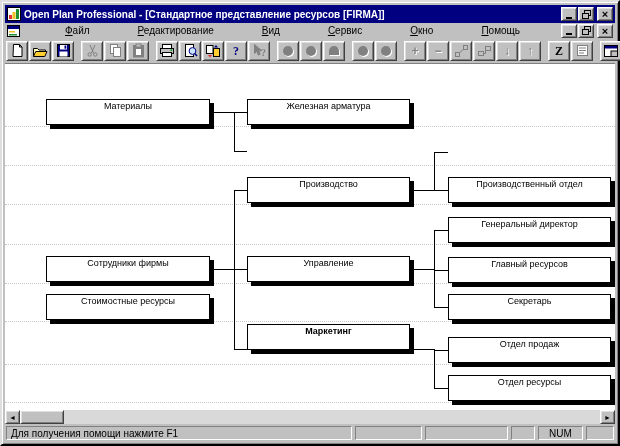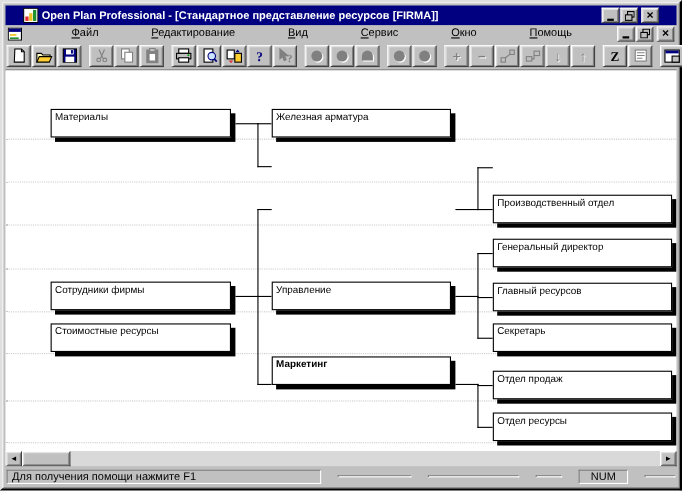--- a/index.html
+++ b/index.html
@@ -8,21 +8,21 @@
 
   .window{
     width:620px;height:446px;background:#c0c0c0;
     border:2px solid;border-color:#dfdfdf #000 #000 #dfdfdf;
     box-shadow:inset 1px 1px 0 #fff, inset -1px -1px 0 #808080;
     display:flex;flex-direction:column;padding:3px 3px 3px 3px;
   }
 
   
   .titlebar{height:18px;flex:0 0 18px;background:#000080;color:#fff;
-    display:flex;align-items:center;padding:1px 16px;gap:3px;}
+    display:flex;align-items:center;padding:1px 2px;gap:3px;}
   .title-text{font-size:10px;font-weight:bold;white-space:nowrap;overflow:hidden;flex:1;letter-spacing:0;}
   .win-controls{display:flex;gap:1px;}
   .winbtn{width:16px;height:14px;background:#c0c0c0;border:1px solid;border-color:#fff #404040 #404040 #fff;
     box-shadow:inset 1px 1px 0 #dfdfdf, inset -1px -1px 0 #808080;
     display:flex;align-items:center;justify-content:center;padding:0;cursor:default;}
   .winbtn .g-min{display:block;width:6px;height:2px;background:#000;margin-top:7px;}
   .winbtn .g-close{font:bold 11px/10px "Liberation Sans",sans-serif;color:#000;}
   .close-gap{margin-left:2px;}
 
   
@@ -38,37 +38,37 @@
   .tb-btn{width:22px;height:20px;background:#c0c0c0;border:1px solid;border-color:#fff #404040 #404040 #fff;
     box-shadow:inset 1px 1px 0 #dfdfdf, inset -1px -1px 0 #808080;
     display:flex;align-items:center;justify-content:center;padding:0;cursor:default;}
   .tb-btn svg{display:block;}
   .ic-disc{width:10px;height:10px;border-radius:50%;background:#808080;box-shadow:1px 1px 0 #fff;display:block;}
   .ic-dome{width:10px;height:9px;border-radius:5px 5px 0 0;background:#808080;box-shadow:1px 1px 0 #fff;display:block;}
   .ic-txt{font:bold 12px/12px "Liberation Sans",sans-serif;color:#808080;text-shadow:1px 1px 0 #fff;}
   .ic-z{font:bold 12px/12px "Liberation Serif",serif;color:#000;}
 
   
-  .diagram{flex:1;background:#fff;position:relative;overflow:hidden;}
+  .diagram{flex:1;background:#fff;position:relative;overflow:hidden;text-align:center;}
   .node{position:absolute;background:#fff;border:1px solid #000;box-shadow:4px 4px 0 #000;
     font-size:9px;line-height:11px;color:#000;padding:1px 3px;overflow:hidden;}
   .cline{position:absolute;background:#000;}
   .guide{position:absolute;left:0;right:0;height:0;border-top:1px dotted #c9c9c9;}
 
   
   .hscroll{height:14px;flex:0 0 14px;background:#d9d9d9;display:flex;align-items:stretch;}
   .sb-btn{width:15px;background:#c0c0c0;border:1px solid;border-color:#fff #404040 #404040 #fff;
     box-shadow:inset 1px 1px 0 #dfdfdf, inset -1px -1px 0 #808080;
     font-size:7px;line-height:11px;color:#000;text-align:center;padding:0;cursor:default;}
   .sb-thumb{width:44px;background:#c0c0c0;border:1px solid;border-color:#fff #404040 #404040 #fff;
     box-shadow:inset 1px 1px 0 #dfdfdf, inset -1px -1px 0 #808080;}
   .sb-track{flex:1;}
 
   
-  .statusbar{height:17px;flex:0 0 17px;display:flex;gap:15px;padding:2px 1px 1px;background:#c0c0c0;font-size:10px;color:#000;align-items:center;}
+  .statusbar{height:17px;flex:0 0 17px;display:flex;gap:3px;padding:2px 1px 1px;background:#c0c0c0;font-size:10px;color:#000;}
   .sb-panel{border:1px solid;border-color:#808080 #fff #fff #808080;display:flex;align-items:center;
     padding:0 4px;white-space:nowrap;overflow:hidden;}
   .sb-help{flex:1;}
   .sb-p2{width:67px;}
   .sb-p3{width:83px;}
   .sb-p4{width:24px;}
   .sb-num{width:45px;justify-content:center;}
   .sb-p5{width:28px;}
 </style>
 </head>
@@ -361,20 +361,21 @@
       <div class="cline" style="left: 429px; top: 166px; width: 14px; height: 1px;"></div>
       <div class="cline" style="left: 429px; top: 206px; width: 14px; height: 1px;"></div>
       <div class="cline" style="left: 429px; top: 243px; width: 14px; height: 1px;"></div>
       <div class="cline" style="left: 429px; top: 166px; width: 1px; height: 78px;"></div>
       <div class="cline" style="left: 409px; top: 285px; width: 21px; height: 1px;"></div>
       <div class="cline" style="left: 429px; top: 286px; width: 14px; height: 1px;"></div>
       <div class="cline" style="left: 429px; top: 324px; width: 14px; height: 1px;"></div>
       <div class="cline" style="left: 429px; top: 285px; width: 1px; height: 40px;"></div>
       <div class="node" style="left: 41px; top: 35px; width: 164px; height: 26px;"><span>Материалы</span></div>
       <div class="node" style="left: 242px; top: 35px; width: 163px; height: 26px;"><span>Железная арматура</span></div>
+      <div class="node" style="left: 242px; top: 113px; width: 163px; height: 26px;"><span>Производство</span></div>
       <div class="node" style="left: 242px; top: 192px; width: 163px; height: 26px;"><span>Управление</span></div>
       <div class="node" style="left: 242px; top: 260px; width: 163px; height: 26px; font-weight: bold;"><span>Маркетинг</span></div>
       <div class="node" style="left: 41px; top: 192px; width: 164px; height: 26px;"><span>Сотрудники фирмы</span></div>
       <div class="node" style="left: 41px; top: 230px; width: 164px; height: 26px;"><span>Стоимостные ресурсы</span></div>
       <div class="node" style="left: 443px; top: 113px; width: 163px; height: 26px;"><span>Производственный отдел</span></div>
       <div class="node" style="left: 443px; top: 153px; width: 163px; height: 26px;"><span>Генеральный директор</span></div>
       <div class="node" style="left: 443px; top: 193px; width: 163px; height: 26px;"><span>Главный ресурсов</span></div>
       <div class="node" style="left: 443px; top: 230px; width: 163px; height: 26px;"><span>Секретарь</span></div>
       <div class="node" style="left: 443px; top: 273px; width: 163px; height: 26px;"><span>Отдел продаж</span></div>
       <div class="node" style="left: 443px; top: 311px; width: 163px; height: 26px;"><span>Отдел ресурсы</span></div>

